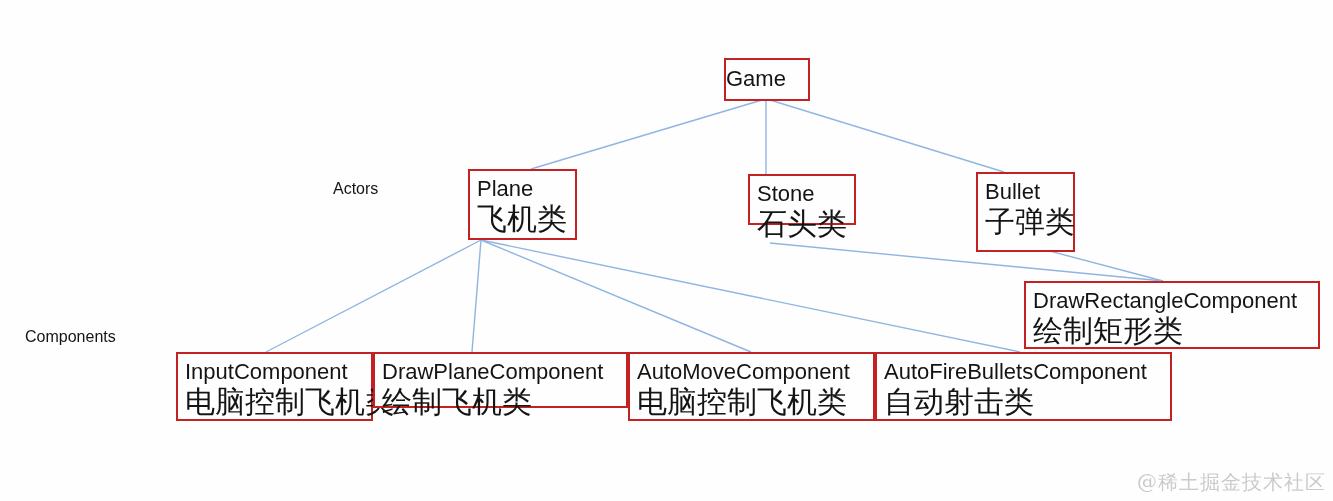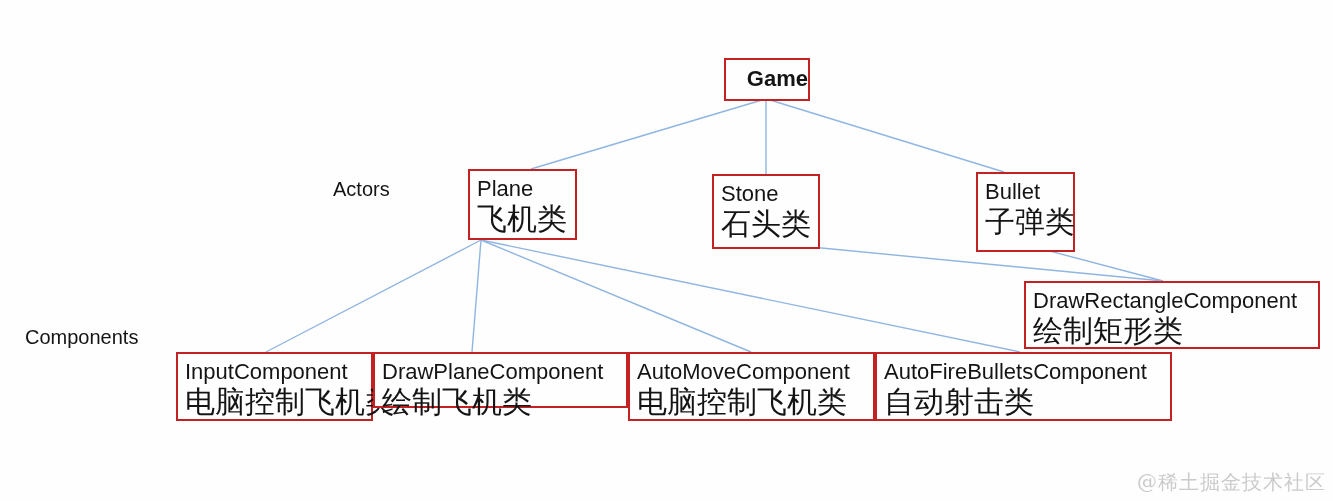--- a/index.html
+++ b/index.html
@@ -17,24 +17,24 @@
     padding:2px 4px 12px 7px;
   }
   .node-title{
     font-size:22px;line-height:31px;white-space:nowrap;
     font-family:"Liberation Sans",sans-serif;
   }
   .node-subtitle{
     font-size:30px;line-height:30px;white-space:nowrap;
     font-family:"DejaVu Serif","Liberation Serif",serif;
   }
-  .node.center{text-align:right;padding:0;font-weight:bold;}
+  .node.center{text-align:left;padding:0;}
   .node.center .node-title{line-height:38px;}
   .side-label{
-    position:absolute;font-size:20px;line-height:28px;
+    position:absolute;font-size:16px;line-height:28px;
     font-family:"Liberation Sans",sans-serif;color:var(--text,#141414);
   }
   #label-actors{left:333px;top:175px;}
   #label-components{left:25px;top:323px;}
   .watermark{
     position:absolute;right:7px;top:469px;font-size:20px;
     color:var(--watermark,#cbcbcb);
     font-family:"DejaVu Serif","Liberation Serif",serif;
     letter-spacing:1px;
   }
@@ -61,21 +61,21 @@
 
   <div class="node center" style="left:724px;top:58px;width:86px;height:43px">
     <div class="node-title">Game</div>
   </div>
 
   <div class="node" style="left:468px;top:169px;width:109px;height:71px">
     <div class="node-title">Plane</div>
     <div class="node-subtitle">飞机类</div>
   </div>
 
-  <div class="node" style="left:712px;top:174px;width:108px;height:75px">
+  <div class="node" style="left:748px;top:174px;width:108px;height:51px">
     <div class="node-title">Stone</div>
     <div class="node-subtitle">石头类</div>
   </div>
 
   <div class="node" style="left:976px;top:172px;width:99px;height:80px">
     <div class="node-title">Bullet</div>
     <div class="node-subtitle">子弹类</div>
   </div>
 
   <div class="node" style="left:1024px;top:281px;width:296px;height:68px">

